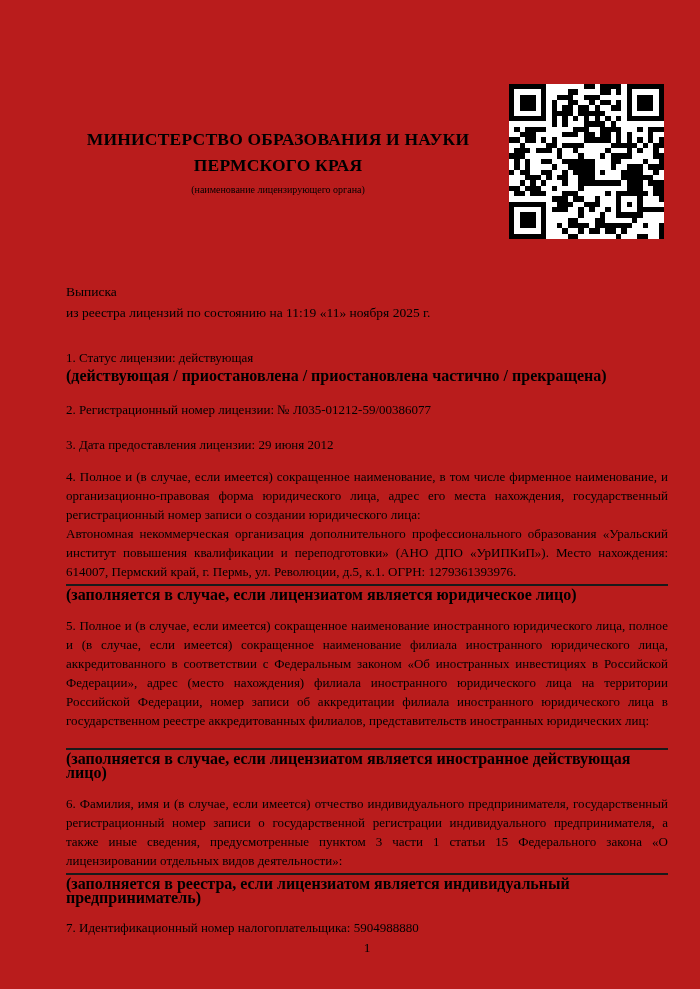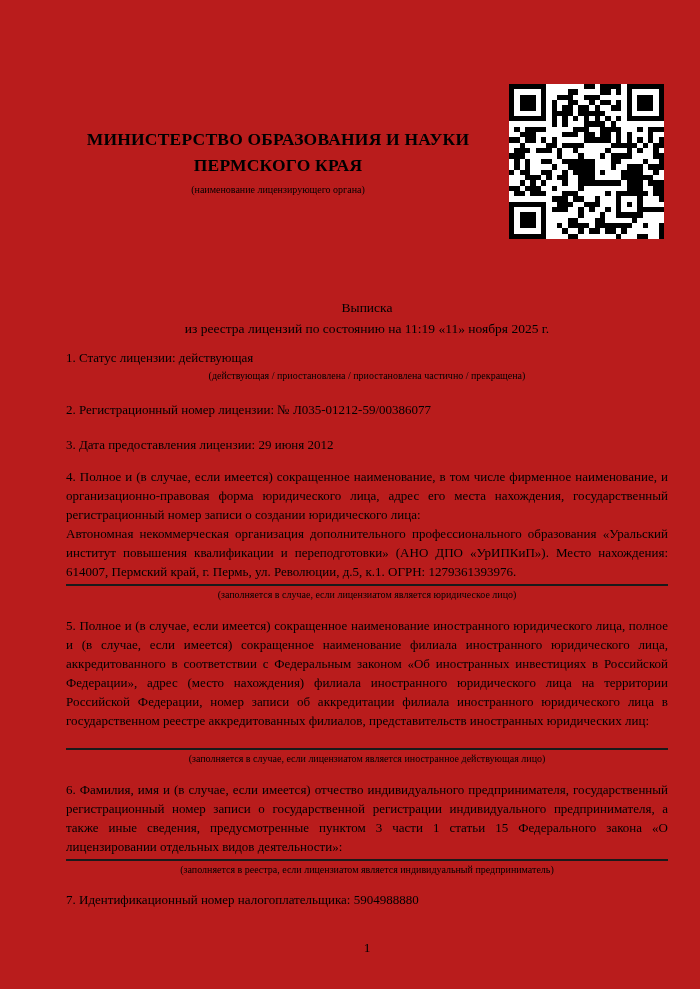--- a/index.html
+++ b/index.html
@@ -9,25 +9,25 @@
     font-size:13px;line-height:19px;overflow:hidden;
   }
   p{margin:0;}
   
   .ministry{position:absolute;left:66px;top:126px;width:424px;text-align:center;}
   .ministry-title{font-weight:700;font-size:17.5px;line-height:26px;letter-spacing:.2px;}
   .ministry-caption{font-size:10px;line-height:13px;margin-top:5px;}
   .qr{position:absolute;left:509px;top:84px;width:155px;height:155px;}
   .qr svg{display:block;}
   
-  .doc-title{position:absolute;left:66px;top:297px;width:602px;text-align:center;line-height:21px;font-size:13.5px;}
+  .doc-title{position:absolute;left:66px;top:281px;width:602px;text-align:left;line-height:21px;font-size:13.5px;}
   
   .content{position:absolute;left:66px;top:348px;width:602px;}
   .justify{text-align:justify;}
-  .item-caption{font-size:10px;line-height:14px;text-align:center;margin-top:2px;}
+  .item-caption{font-size:16px;line-height:14px;text-align:left;margin-top:2px;font-weight:bold;}
   .rule{border-top:2px solid #1a1a1a;margin-top:3px;height:0;}
   .blank{height:15px;}
   .mt-a{margin-top:17px;}
   .mt-b{margin-top:16px;}
   .mt-c{margin-top:13px;}
   .mt-d{margin-top:14px;}
   .page-number{position:absolute;left:66px;top:938px;width:602px;text-align:center;font-size:13.5px;}
 </style>
 </head>
 <body>

